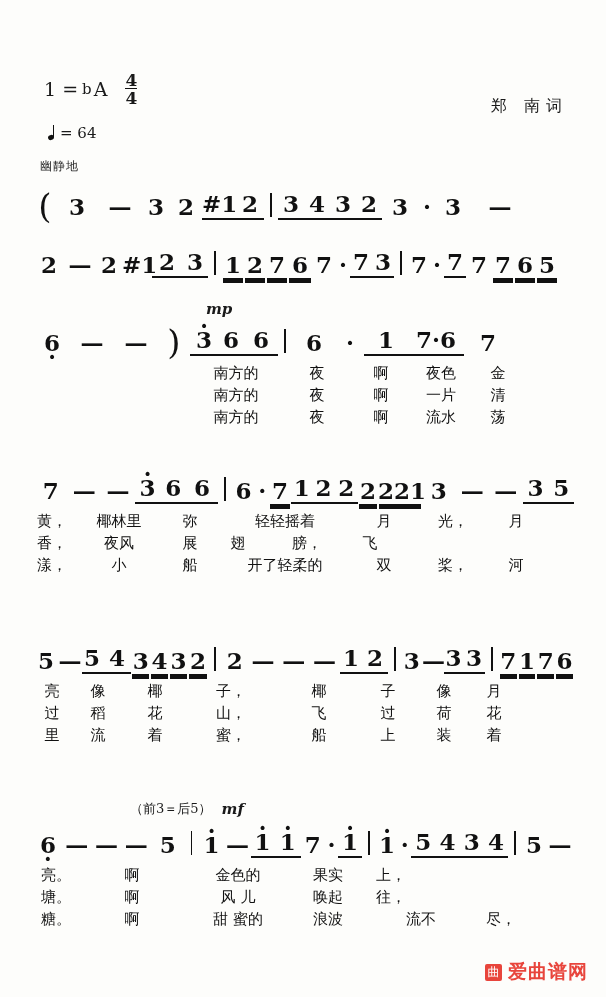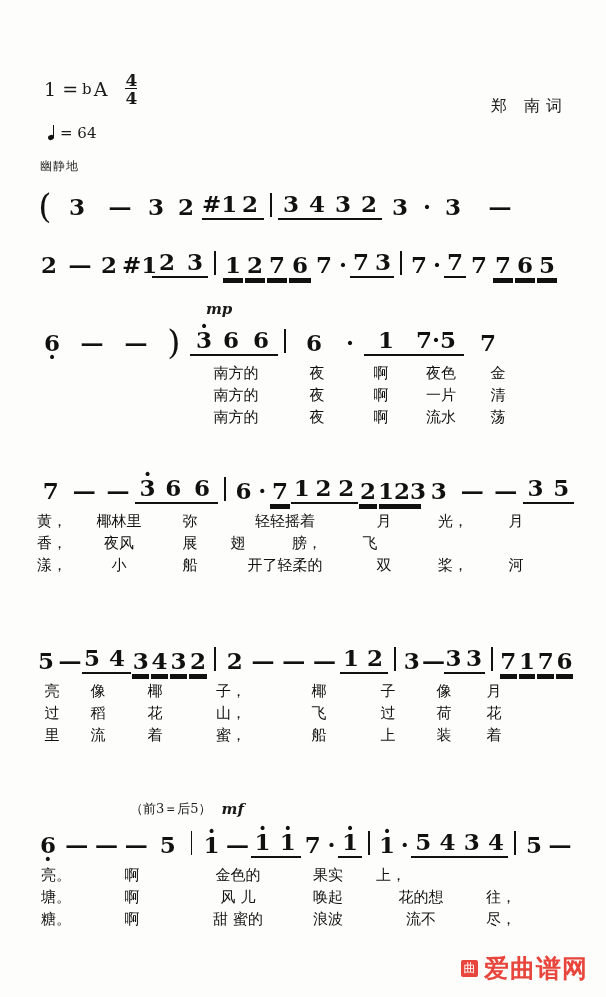--- a/index.html
+++ b/index.html
@@ -194,21 +194,21 @@
     color: #fff;
     font-size: 12px;
     line-height: 17px;
     text-align: center;
     font-family: "DejaVu Serif", serif;
     border-radius: 2px;
   }
   .footer .txt {
     color: #e8453c;
     font-family: "DejaVu Serif", serif;
-    font-size: 25px;
+    font-size: 19px;
     font-weight: bold;
     letter-spacing: 1px;
   }
 </style>
 </head>
 <body>
 
 <div class="page">
 
 
@@ -287,21 +287,21 @@
       <span class="cell" style="width:44px">—</span>
       <span class="cell" style="width:44px">—</span>
       <span class="cell bigparen" style="width:32px">)</span>
       <span class="cell under1 dotup" style="width:28px;position:relative">3</span>
       <span class="cell under1" style="width:26px">6</span>
       <span class="cell under1" style="width:34px">6</span>
       <span class="bar"></span>
       <span class="cell" style="width:44px">6</span>
       <span class="cell" style="width:28px">·</span>
       <span class="cell under1" style="width:44px">1</span>
-      <span class="cell under1" style="width:56px;position:relative">7·5</span>
+      <span class="cell under1" style="width:56px;position:relative">7·6</span>
       <span class="cell" style="width:48px">7</span>
     </div>
     <div class="lyricrow" style="margin-top:8px">
       <span class="cell" style="width:156px"></span>
       <span class="cell" style="width:92px">南方的</span>
       <span class="cell" style="width:70px">夜</span>
       <span class="cell" style="width:58px">啊</span>
       <span class="cell" style="width:62px">夜色</span>
       <span class="cell" style="width:52px">金</span>
     </div>
@@ -332,21 +332,21 @@
       <span class="cell under1" style="width:26px">6</span>
       <span class="cell under1" style="width:32px">6</span>
       <span class="bar"></span>
       <span class="cell" style="width:24px;position:relative">6</span>
       <span class="cell" style="width:14px">·</span>
       <span class="cell under2" style="width:22px">7</span>
       <span class="cell under1" style="width:22px">1</span>
       <span class="cell under1" style="width:22px">2</span>
       <span class="cell under1" style="width:24px;position:relative">2</span>
       <span class="cell under2" style="width:20px">2</span>
-      <span class="cell under2" style="width:44px">123</span>
+      <span class="cell under2" style="width:44px">221</span>
       <span class="cell" style="width:34px">3</span>
       <span class="cell" style="width:34px">—</span>
       <span class="cell" style="width:34px">—</span>
       <span class="cell under1" style="width:26px;position:relative">3</span>
       <span class="cell under1" style="width:26px">5</span>
     </div>
     <div class="lyricrow" style="margin-top:8px">
       <span class="cell" style="width:36px">黄，</span>
       <span class="cell" style="width:98px">椰林里</span>
       <span class="cell" style="width:44px">弥</span>
@@ -469,21 +469,20 @@
       <span class="cell" style="width:108px">啊</span>
       <span class="cell" style="width:104px">金色的</span>
       <span class="cell" style="width:76px">果实</span>
       <span class="cell" style="width:50px">上，</span>
     </div>
     <div class="lyricrow">
       <span class="cell" style="width:44px">塘。</span>
       <span class="cell" style="width:108px">啊</span>
       <span class="cell" style="width:104px">风 儿</span>
       <span class="cell" style="width:76px">唤起</span>
-      <span class="cell" style="width:110px">花的想</span>
       <span class="cell" style="width:50px">往，</span>
     </div>
     <div class="lyricrow">
       <span class="cell" style="width:44px">糖。</span>
       <span class="cell" style="width:108px">啊</span>
       <span class="cell" style="width:104px">甜 蜜的</span>
       <span class="cell" style="width:76px">浪波</span>
       <span class="cell" style="width:110px">流不</span>
       <span class="cell" style="width:50px">尽，</span>
     </div>

